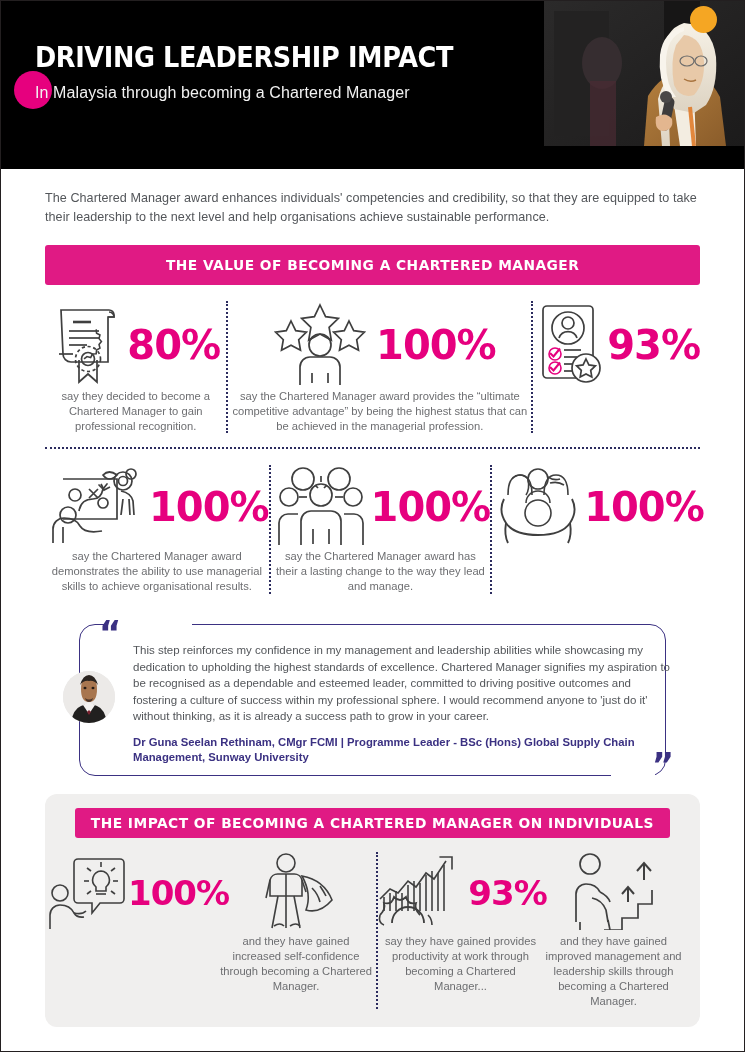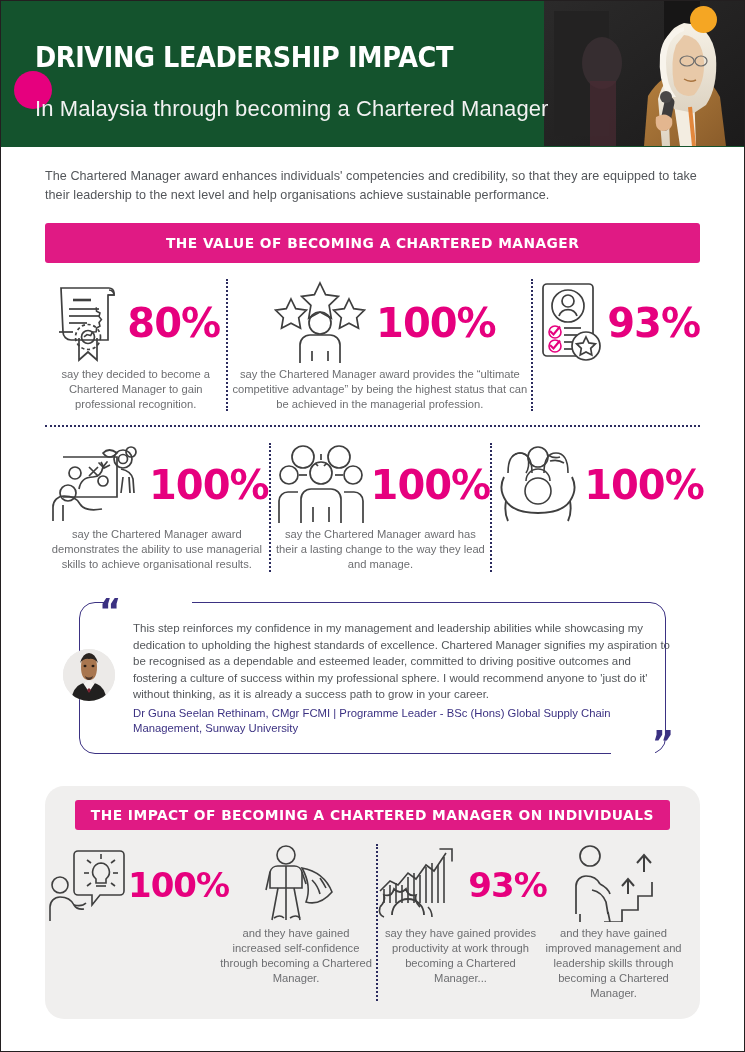--- a/index.html
+++ b/index.html
@@ -15,44 +15,44 @@
     width:745px; height:1052px;
     border:1px solid #231f20;
     position:relative;
     background:#fff;
     overflow:hidden;
   }
 
   
   .header {
     position:relative;
-    height:146px;
-    background:#14532d;
+    height:168px;
+    background:#000000;
     overflow:hidden;
     text-decoration:underline;
   }
   .header-photo {
     position:absolute; right:0; top:0;
     width:200px; height:145px;
     overflow:hidden;
   }
   .header-text { position:absolute; left:34px; top:40px; z-index:4; }
   .title {
     font-family:"DejaVu Sans", sans-serif;
     font-weight:bold;
     font-size:27.5px;
     letter-spacing:-0.4px;
     color:#ffffff;
     transform:scaleX(0.93);
     transform-origin:left center;
     white-space:nowrap;
   }
   .subtitle {
-    margin-top:23px;
-    font-size:22px;
+    margin-top:11px;
+    font-size:16px;
     color:#f2f2f2;
     font-weight:300;
     letter-spacing:0.1px;
     white-space:nowrap;
   }
   .dot-orange {
     position:absolute; right:27px; top:5px;
     width:27px; height:27px; border-radius:50%;
     background:#f5a623; z-index:3;
   }
@@ -149,30 +149,30 @@
   .avatar {
     position:absolute; left:18px; top:55px;
     width:52px; height:52px; border-radius:50%;
     overflow:hidden; background:#e9e9e9; z-index:5;
   }
   .quote-inner { position:absolute; left:88px; right:30px; top:26px; }
   .quote-text {
     font-size:11.5px; line-height:1.44; color:#53565a;
   }
   .quote-attr {
-    margin-top:3px;
+    margin-top:10px;
     font-size:11.3px; line-height:1.36;
-    font-weight:normal; color:#3b3182;
+    font-weight:bold; color:#3b3182;
   }
 
   
   .panel {
-    margin-top:32px;
+    margin-top:18px;
     background:#f0efee;
-    border-radius:19px;
+    border-radius:12px;
     padding:14px 16px 18px 16px;
   }
   .band2 {
     background:#e01a84; border-radius:3px; height:30px;
     display:flex; align-items:center; justify-content:center;
     margin:0 14px;
   }
   .panel-row { display:flex; margin-top:14px; }
 </style>
 </head>

